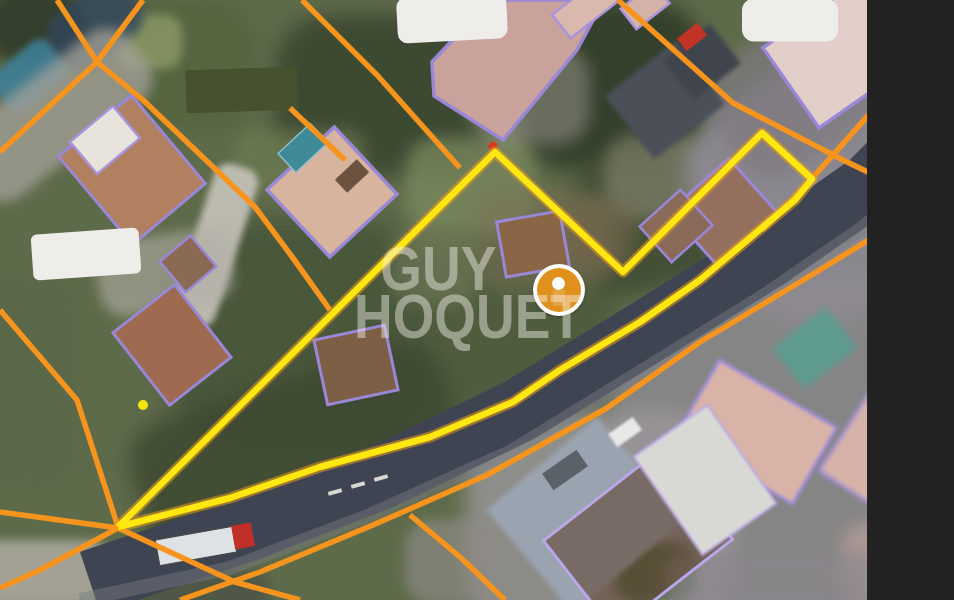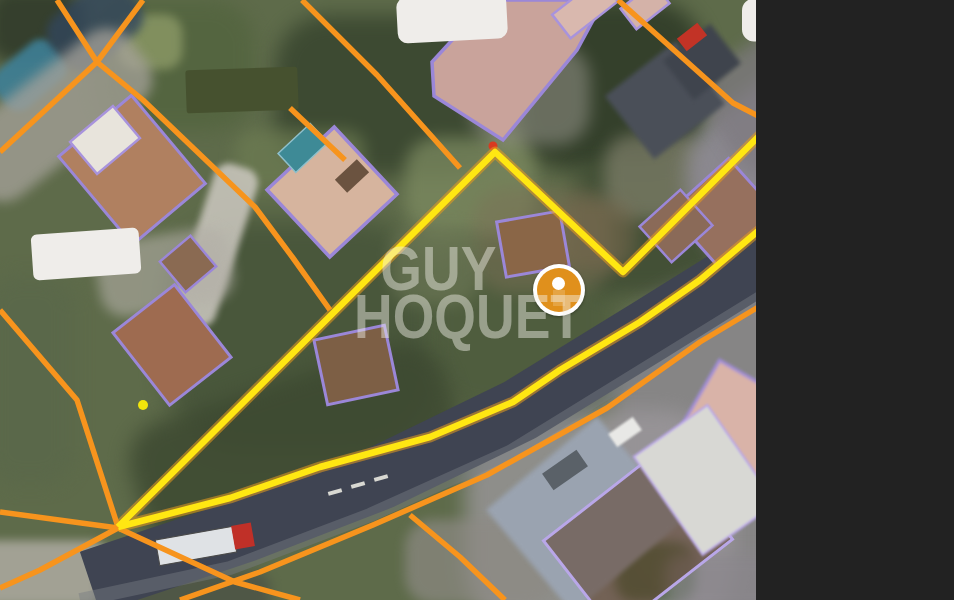--- a/index.html
+++ b/index.html
@@ -1,16 +1,16 @@
 <!DOCTYPE html>
 <html><head>
 <meta charset="utf-8">
 <style>
   html,body{margin:0;padding:0;background:#222;}
-  #map-stage{position:relative;width:756px;height:600px;overflow:hidden;font-family:"Liberation Sans",sans-serif;}
+  #map-stage{position:relative;width:867px;height:600px;overflow:hidden;font-family:"Liberation Sans",sans-serif;}
   #map-canvas{position:absolute;left:0;top:0;}
   
   #marker{position:absolute;width:52px;height:52px;border-radius:50%;background:#fff;box-shadow:0 1px 3px rgba(0,0,0,.35);}
   #marker .inner{position:absolute;left:4px;top:4px;width:44px;height:44px;border-radius:50%;background:#e0901c;}
   #marker .stem{position:absolute;left:20px;top:26px;width:12px;height:16px;background:rgba(255,255,255,.18);}
   #marker .dot{position:absolute;left:19px;top:13px;width:13px;height:13px;border-radius:50%;background:#fff;}
   
   #watermark{position:absolute;left:354px;top:244px;color:rgba(243,241,235,.45);
     font-weight:bold;font-size:63px;line-height:48px;letter-spacing:0px;
     transform:scaleX(.85);transform-origin:top left;white-space:nowrap;user-select:none;}

